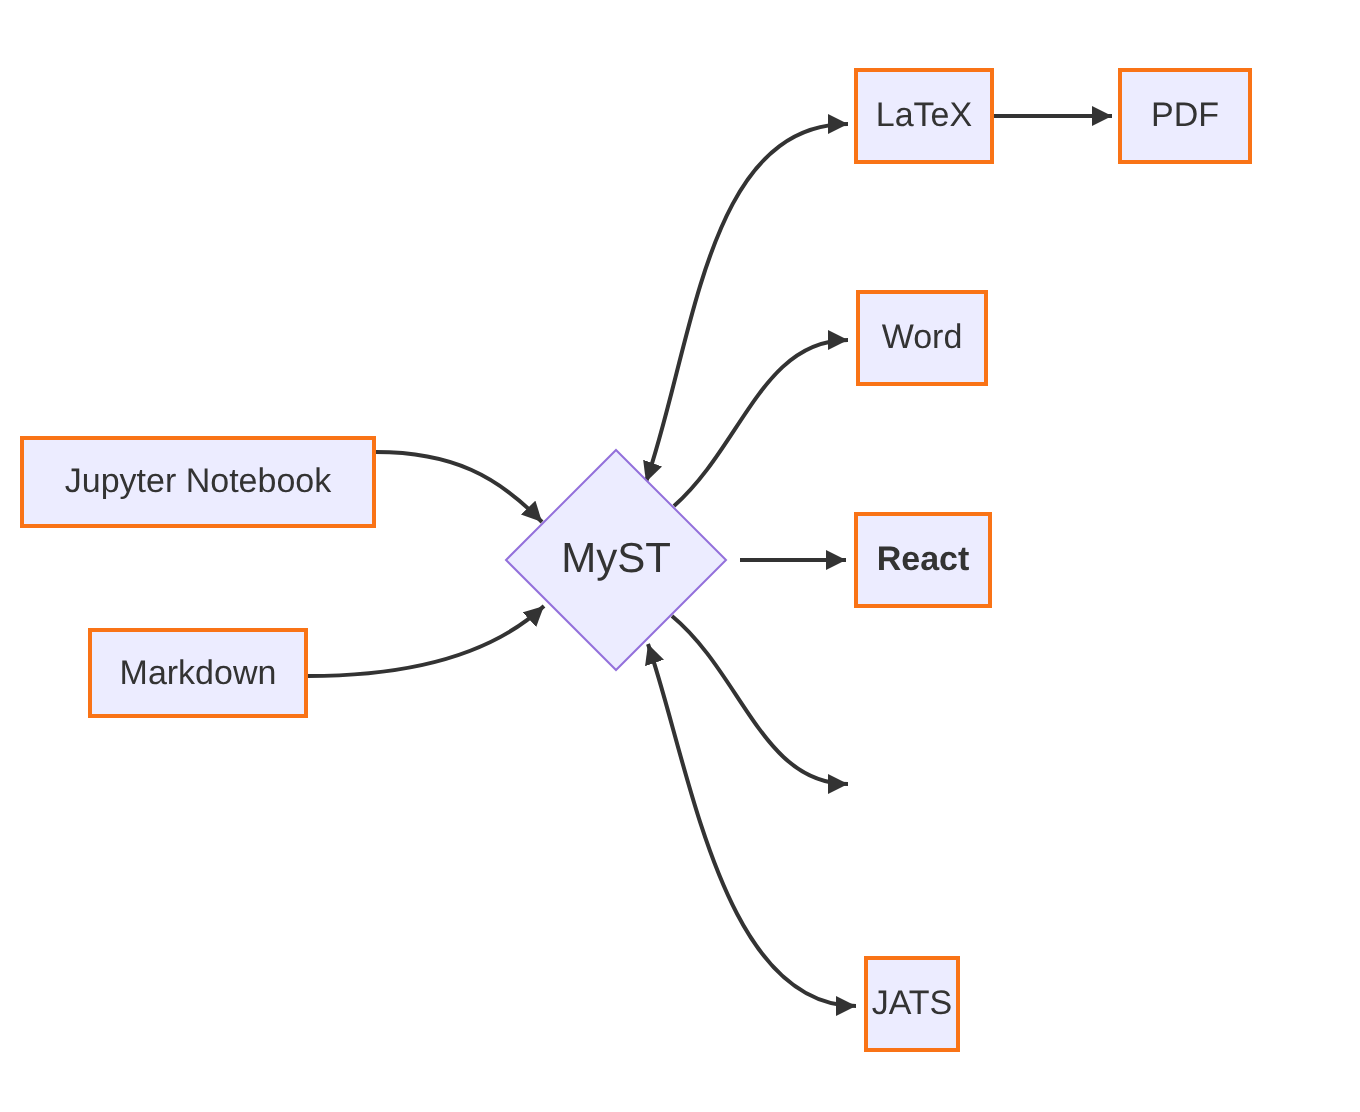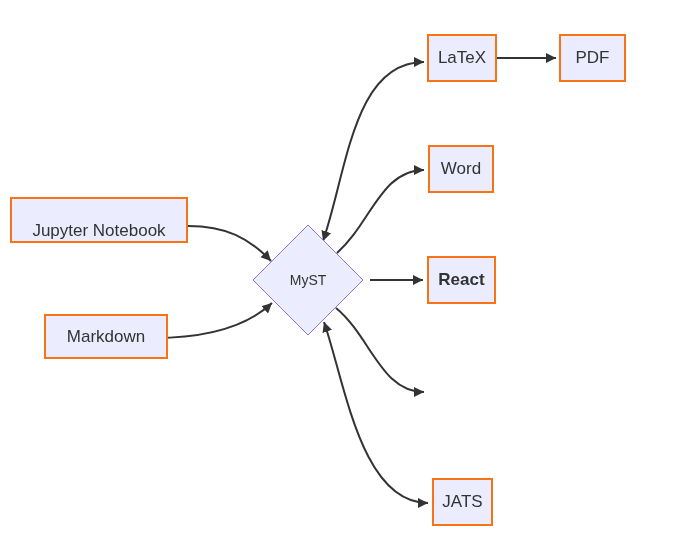--- a/index.html
+++ b/index.html
@@ -26,35 +26,35 @@
     display: flex;
     align-items: center;
     justify-content: center;
     white-space: nowrap;
   }
   .diamond-label {
     position: absolute;
     left: 253px; top: 268px;
     width: 110px; height: 24px;
     color: #333333;
-    font-size: 14px;
+    font-size: 21px;
     display: flex;
     align-items: center;
     justify-content: center;
     background: transparent;
     border: none;
   }
-  .node-jupyter  { left: 10px;  top: 197px; width: 178px; height: 46px; align-items: flex-end; }
-  .node-markdown { left: 44px;  top: 314px; width: 124px; height: 45px; }
+  .node-jupyter  { left: 10px;  top: 218px; width: 178px; height: 46px; }
+  .node-markdown { left: 44px;  top: 314px; width: 110px; height: 45px; }
   .node-latex    { left: 427px; top: 34px;  width: 70px;  height: 48px; }
   .node-pdf      { left: 559px; top: 34px;  width: 67px;  height: 48px; }
   .node-word     { left: 428px; top: 145px; width: 66px;  height: 48px; }
   .node-react    { left: 427px; top: 256px; width: 69px;  height: 48px; font-weight: bold; }
   .node-html     { left: 428px; top: 368px; width: 69px;  height: 48px; }
-  .node-jats     { left: 432px; top: 478px; width: 61px;  height: 48px; }
+  .node-jats     { left: 432px; top: 478px; width: 48px;  height: 48px; }
   .edge {
     fill: none;
     stroke: #333333;
     stroke-width: 2px;
   }
 </style>
 </head>
 <body>
 
 <div class="canvas">

